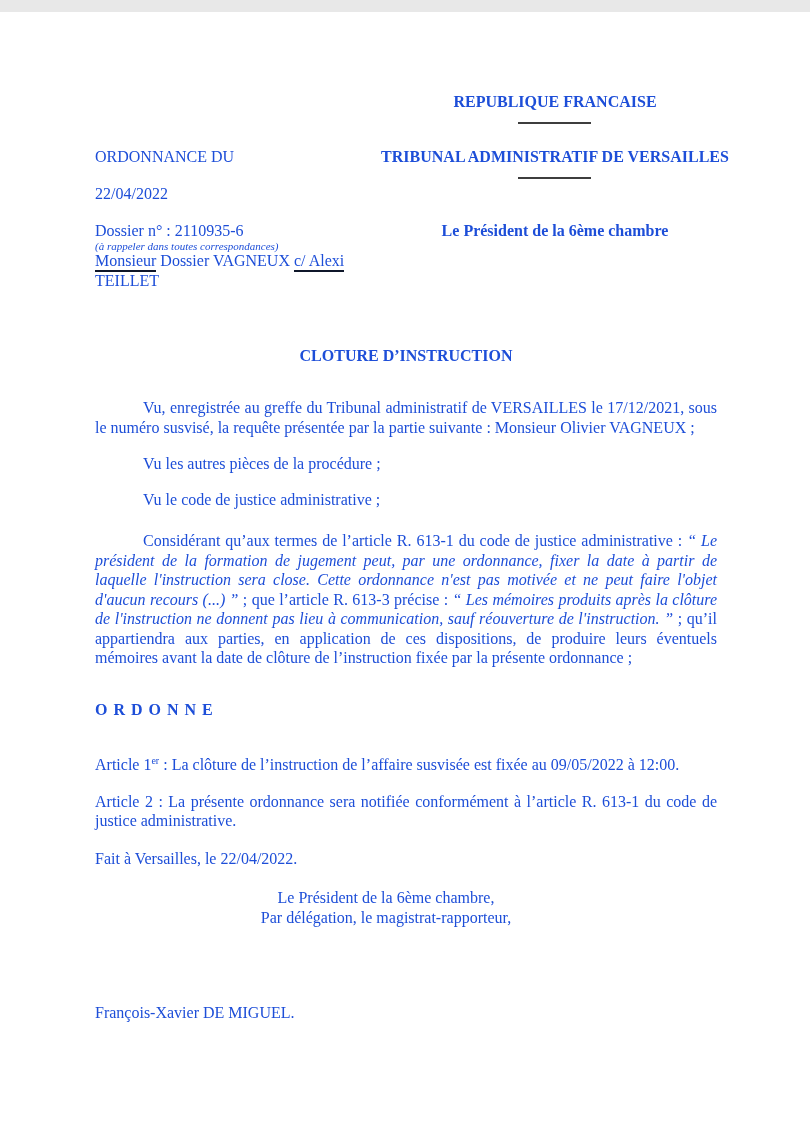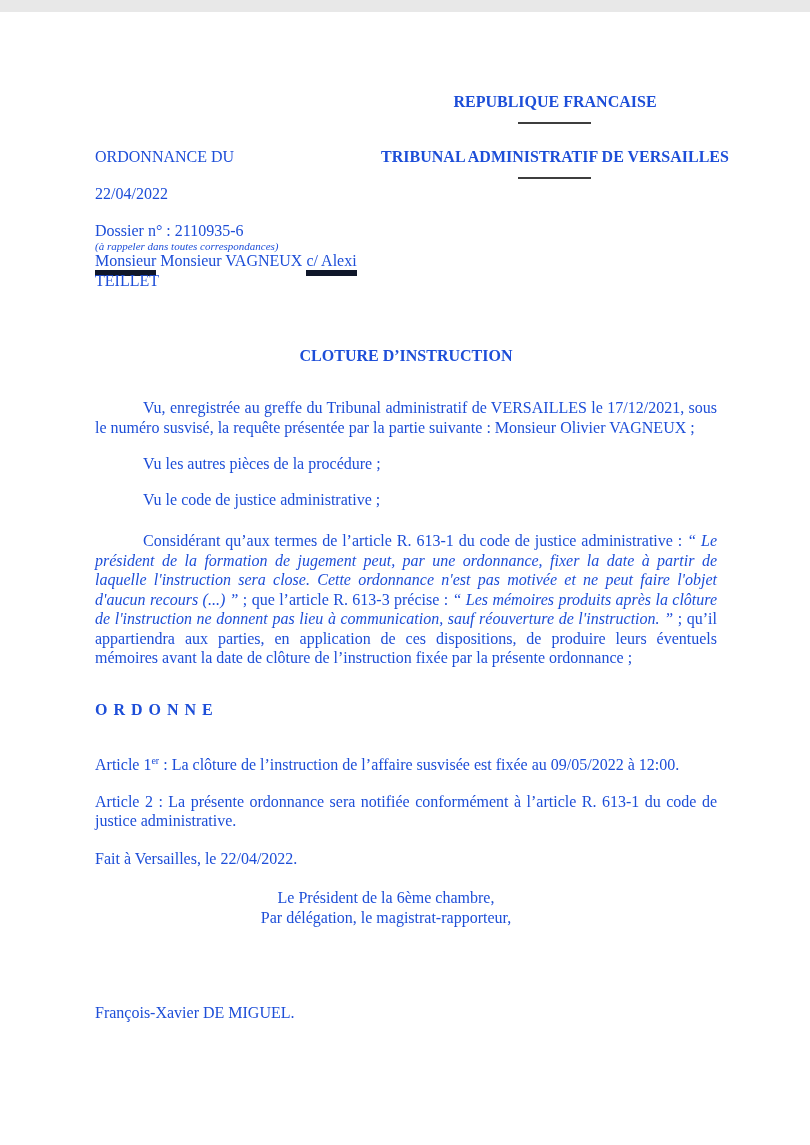--- a/index.html
+++ b/index.html
@@ -28,21 +28,21 @@
   .p3{margin-top:16px !important;}
   .p4{margin-top:22px !important;}
   .ordonne{margin-top:32px !important;text-align:left;font-weight:bold;letter-spacing:1px;}
   .art1{margin-top:36px !important;}
   .art2{margin-top:17px !important;}
   .fait{margin-top:18px !important;text-align:left;}
   .sigblock{margin-top:20px !important;text-align:center;padding-right:40px;}
   .signame{margin-top:76px !important;text-align:left;}
   .i{font-style:italic;}
   .u{}
-  .ub{border-bottom:6px solid #0f172a;padding-bottom:0.5px;}
+  .ub{border-bottom:2px solid #0f172a;padding-bottom:0.5px;}
   sup{font-size:10px;line-height:0;vertical-align:super;}
 </style>
 </head>
 <body>
 
 <div class="page">
 
   <div class="abs right-col bold" style="top:80px">REPUBLIQUE FRANCAISE</div>
 
   <div class="abs rule" style="top:110px"></div>
@@ -50,24 +50,25 @@
   <div class="abs left-col" style="top:135px">ORDONNANCE DU</div>
 
   <div class="abs right-col bold" style="top:135px">TRIBUNAL ADMINISTRATIF DE VERSAILLES</div>
 
   <div class="abs rule" style="top:165px"></div>
 
   <div class="abs left-col" style="top:172px">22/04/2022</div>
 
   <div class="abs left-col" style="top:209px">Dossier n° : 2110935-6</div>
 
+  <div class="abs right-col bold" style="top:209px">Le Président de la 6ème chambre</div>
 
   <div class="abs left-col note" style="top:228px">(à rappeler dans toutes correspondances)</div>
 
-  <div class="abs party"><span class="ub">Monsieur</span><span> Monsieur VAGNEUX </span><span class="ub">c/ Alexi</span><span> TEILLET</span></div>
+  <div class="abs party"><span class="ub">Monsieur</span><span> Dossier VAGNEUX </span><span class="ub">c/ Alexi</span><span> TEILLET</span></div>
 
   <div class="abs doc-title">CLOTURE D’INSTRUCTION</div>
 
   <div class="abs body-col">
 
     <p class="indent">Vu, enregistrée au greffe du Tribunal administratif de VERSAILLES le 17/12/2021, sous le numéro susvisé, la requête présentée par la partie suivante : Monsieur Olivier VAGNEUX ;</p>
 
     <p class="indent p2">Vu les autres pièces de la procédure ;</p>
 
     <p class="indent p3">Vu le code de justice administrative ;</p>

